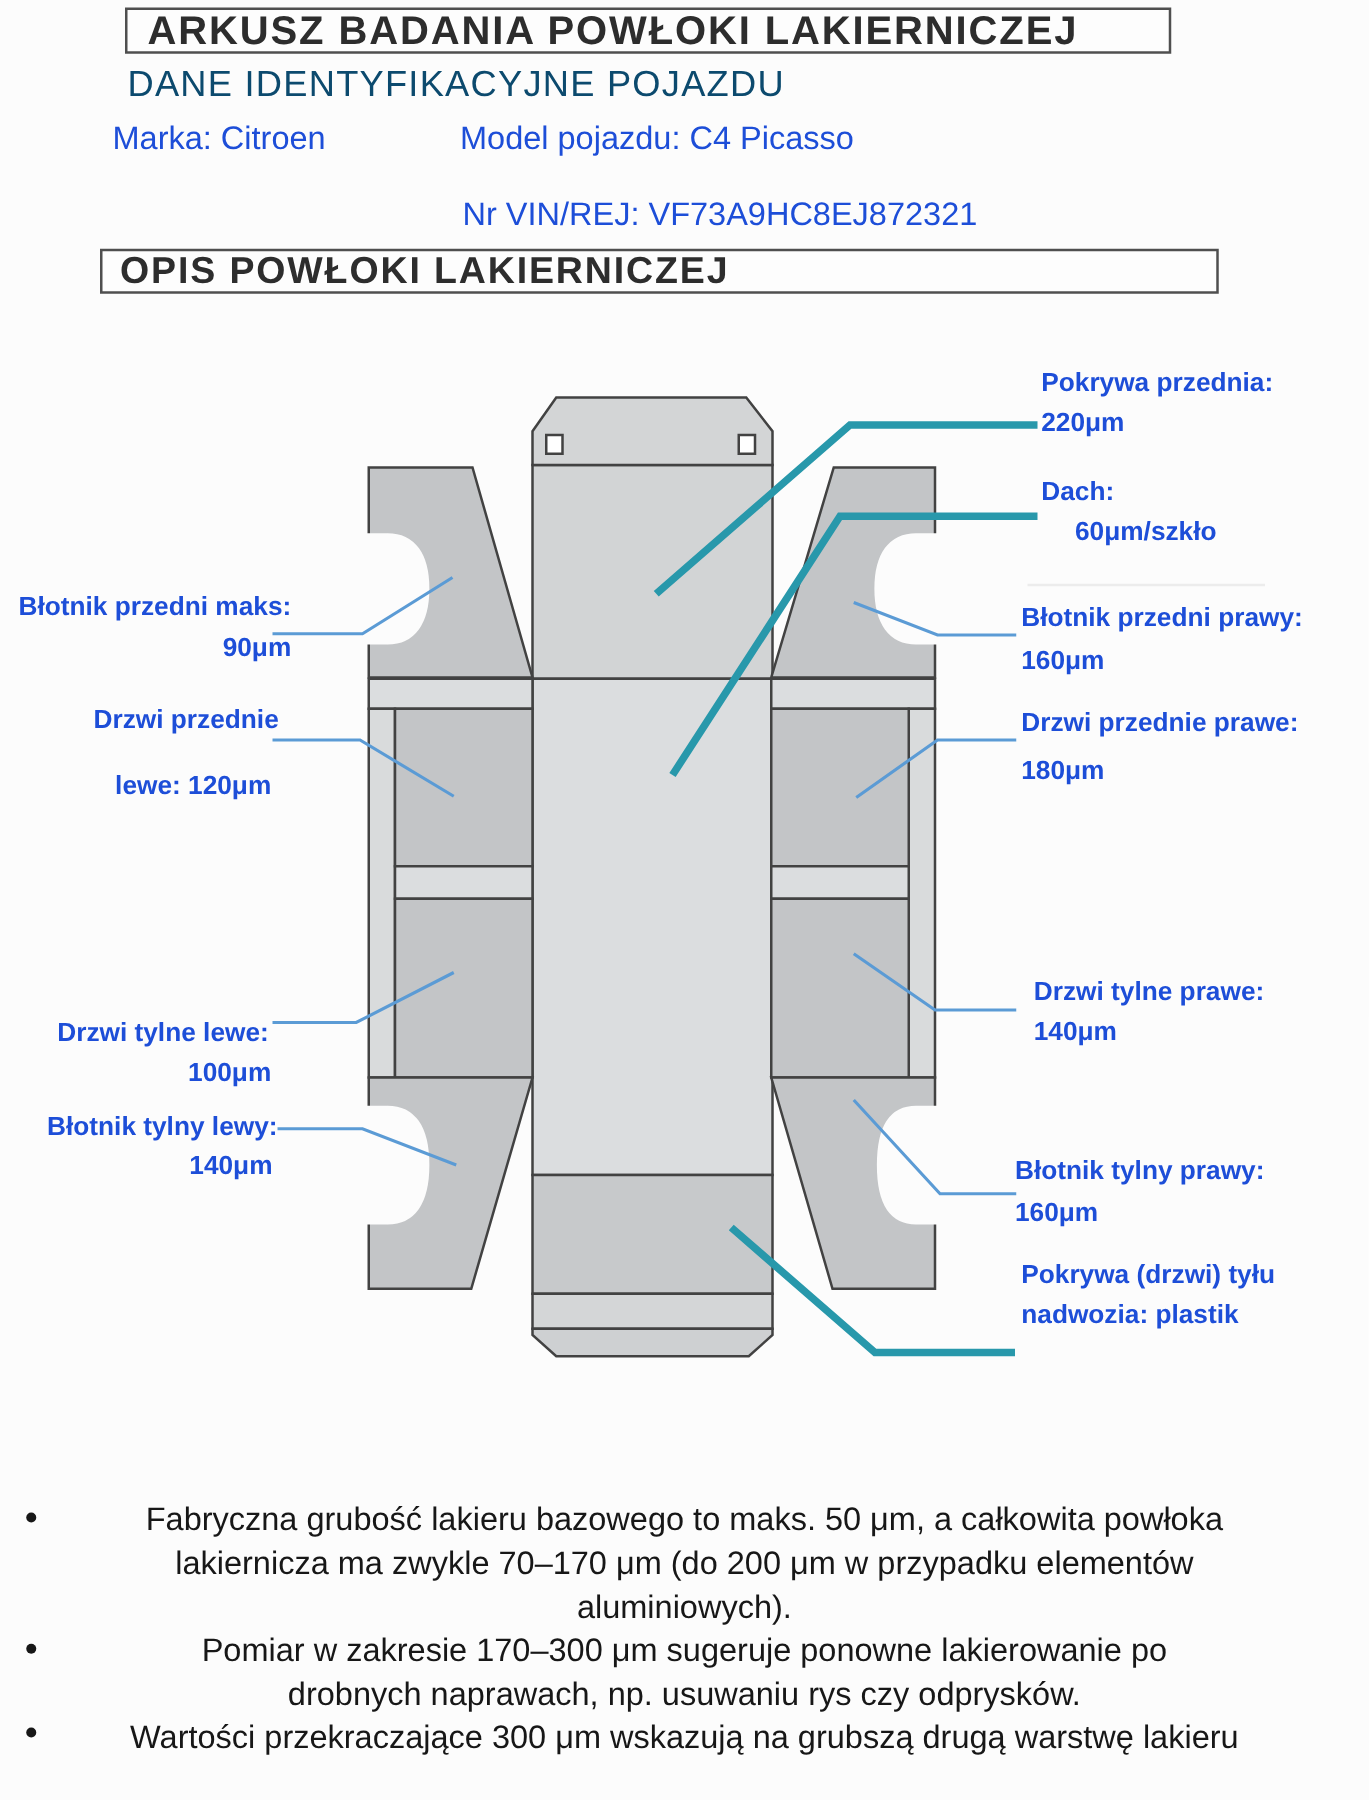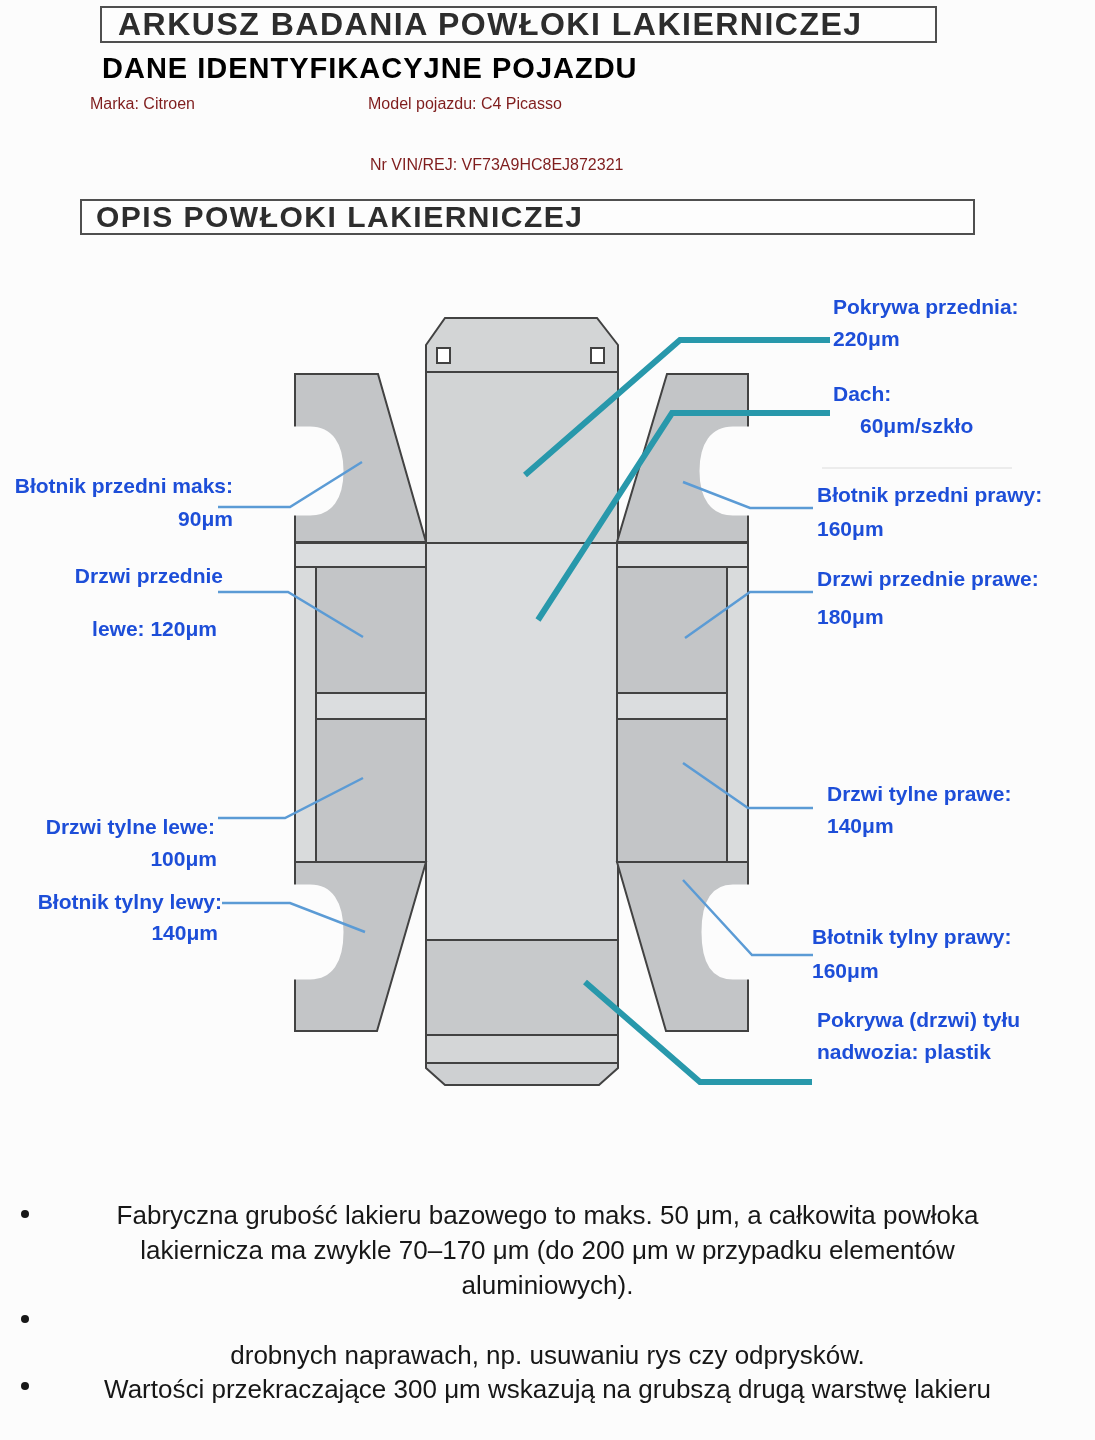--- a/index.html
+++ b/index.html
@@ -12,22 +12,22 @@
   }
   .abs { position:absolute; }
   
   .titlebox {
     position:absolute; border:2px solid #4f4f4f; background:#fdfdfd;
     display:flex; align-items:center; white-space:nowrap;
   }
   .titlebox .txt {
     font-weight:bold; color:#2d2d2d; letter-spacing:1.5px;
   }
-  .h-sub { position:absolute; font-weight:bold; color:#000000; letter-spacing:1px; white-space:nowrap; }
-  .h-field { position:absolute; font-size:16px; color:#7f1d1d; white-space:nowrap; }
+  .h-sub { position:absolute; font-weight:normal; color:#0c4a6e; letter-spacing:1px; white-space:nowrap; }
+  .h-field { position:absolute; font-size:26px; color:#1d4ed8; white-space:nowrap; }
   
   .lbl { position:absolute; font-size:21px; line-height:24px; font-weight:bold; color:#1d4ed8; white-space:nowrap; }
   .lbl.r { text-align:right; }
   
   svg .shape { stroke:#424242; stroke-width:2px; stroke-linejoin:miter; }
   svg .cut   { stroke:#fcfcfc; stroke-width:3px; fill:#fcfcfc; }
   svg .pteal { fill:none; stroke-width:6px; stroke-linecap:butt; stroke-linejoin:miter; }
   svg .pblue { fill:none; stroke-width:2.5px; stroke-linecap:butt; stroke-linejoin:miter; }
   svg .faint { stroke:#ececec; stroke-width:2px; }
   
@@ -139,18 +139,19 @@
 
   <div class="lbl r" style="right:873px; top:890px;">Błotnik tylny lewy:</div>
   <div class="lbl r" style="right:877px; top:921px;">140μm</div>
 
   <span class="dot" style="top:1210px;"></span>
   <div class="note-line" style="top:1200px;">Fabryczna grubość lakieru bazowego to maks. 50 μm, a całkowita powłoka</div>
   <div class="note-line" style="top:1235px;">lakiernicza ma zwykle 70–170 μm (do 200 μm w przypadku elementów</div>
   <div class="note-line" style="top:1270px;">aluminiowych).</div>
 
   <span class="dot" style="top:1315px;"></span>
+  <div class="note-line" style="top:1305px;">Pomiar w zakresie 170–300 μm sugeruje ponowne lakierowanie po</div>
   <div class="note-line" style="top:1340px;">drobnych naprawach, np. usuwaniu rys czy odprysków.</div>
 
   <span class="dot" style="top:1382px;"></span>
   <div class="note-line" style="top:1374px;">Wartości przekraczające 300 μm wskazują na grubszą drugą warstwę lakieru</div>
 
 </div>
 
 </body></html>

